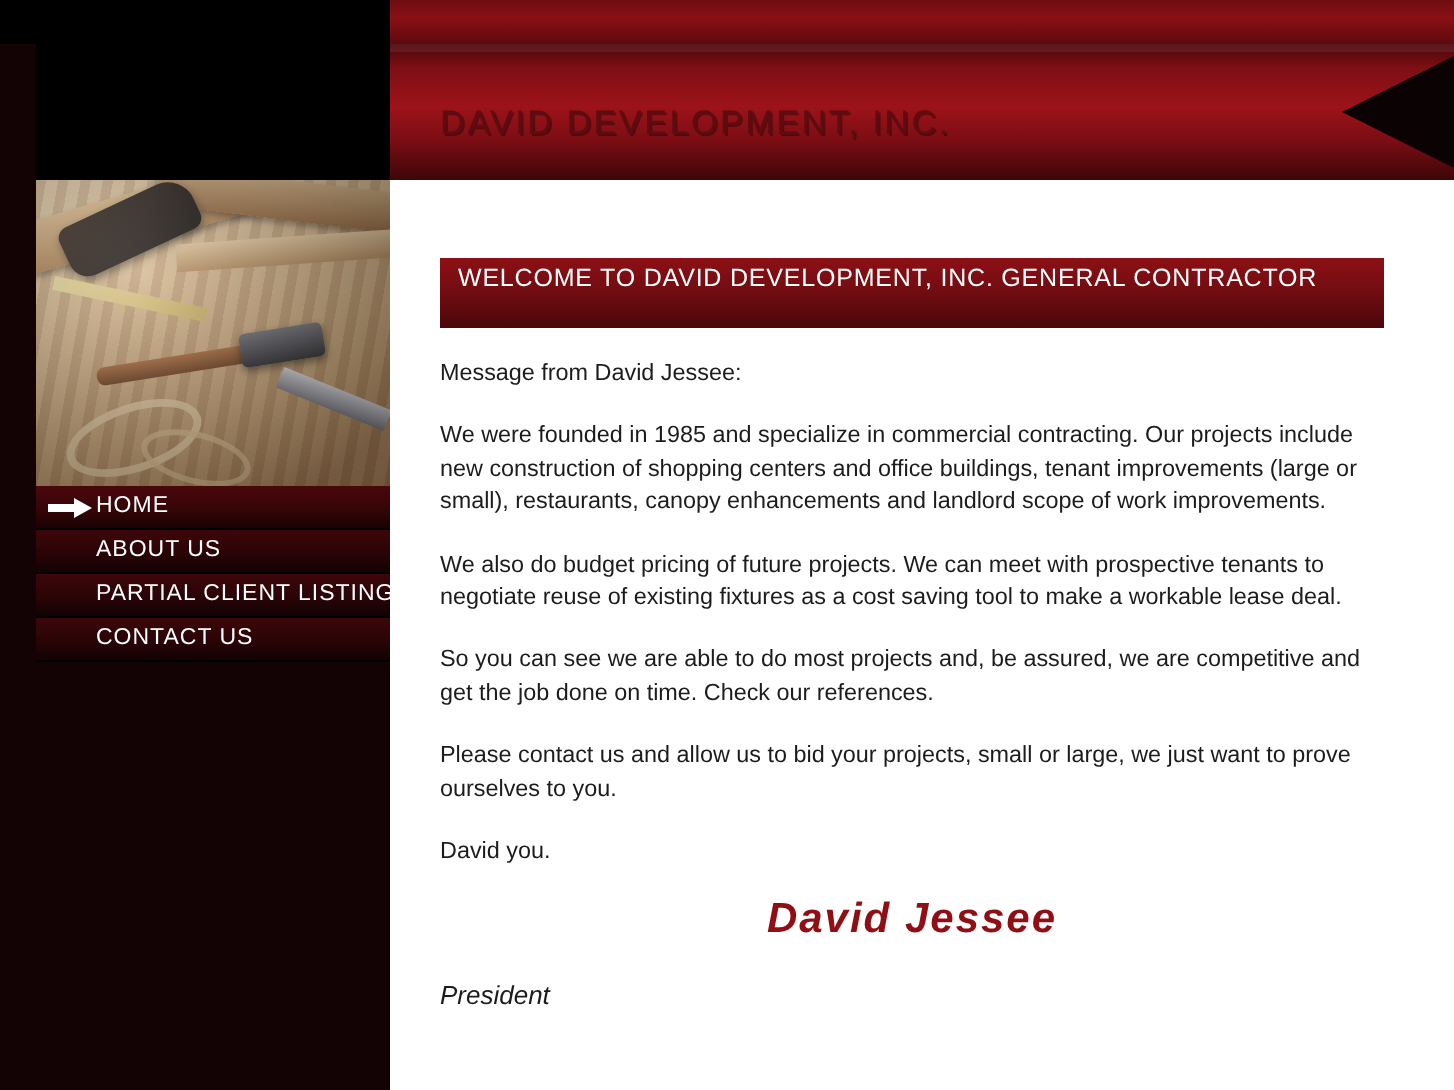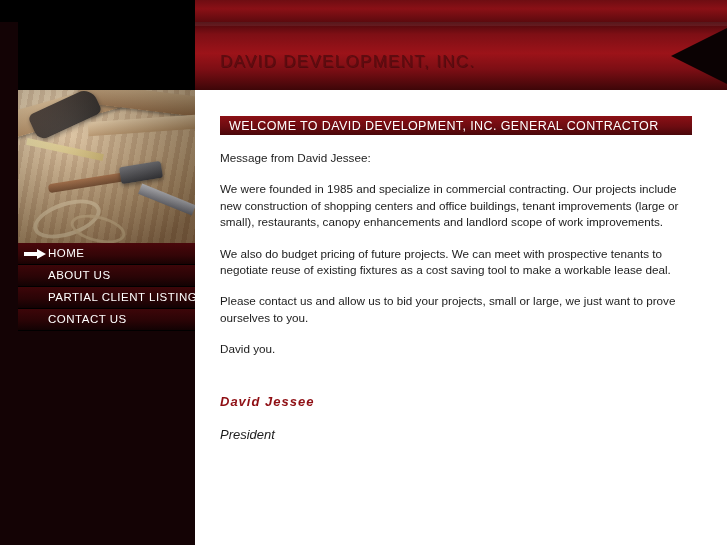--- a/index.html
+++ b/index.html
@@ -231,45 +231,47 @@
     width: 532px; height: 455px;
     background: #ffffff;
   }
   .content .inner {
     position: absolute;
     left: 25px; top: 26px;
     width: 472px;
   }
   .title-bar {
     width: 472px;
-    height: 19px;
+    height: 35px;
     background: linear-gradient(to bottom,#8c1015 0%, #6d0c11 55%, #4a070a 100%);
     color: #ffffff;
     font-size: 12.5px;
     letter-spacing: 0.4px;
     line-height: 21px;
     padding-left: 9px;
     box-sizing: border-box;
     white-space: nowrap;
+    margin-top: 13px;
   }
   .para {
     color: #1c1c1c;
     font-size: 11.7px;
     line-height: 16.4px;
     margin-top: 15px;
     text-align: left;
   }
   .signature {
-    margin-top: 36px;
+    margin-top: 14px;
     color: #8f0f14;
-    font-size: 13px;
+    font-size: 21px;
     font-weight: bold;
     font-style: italic;
     letter-spacing: 1px;
     font-family: "Liberation Sans", sans-serif;
+    text-align: center;
   }
   .closing {
     margin-top: 18px;
     color: #1c1c1c;
     font-size: 13px;
     font-style: italic;
   }
 </style>
 </head>
 <body>
@@ -337,20 +339,21 @@
   </div>
 
   <div class="content">
     <div class="inner">
 
       <div class="title-bar">WELCOME TO DAVID DEVELOPMENT, INC. GENERAL CONTRACTOR</div>
 
       <div class="para">Message from David Jessee:</div>
       <div class="para">We were founded in 1985 and specialize in commercial contracting.  Our projects include new construction of shopping centers and office buildings, tenant improvements (large or small), restaurants, canopy enhancements and landlord scope of work improvements.</div>
       <div class="para">We also do budget pricing of future projects.  We can meet with prospective tenants to negotiate reuse of existing fixtures as a cost saving tool to make a workable lease deal.</div>
+      <div class="para">So you can see we are able to do most projects and, be assured, we are competitive and get the job done on time.  Check our references.</div>
       <div class="para">Please contact us and allow us to bid your projects, small or large, we just want to prove ourselves to you.</div>
       <div class="para">David you.</div>
 
       <div class="signature">David Jessee</div>
       <div class="closing">President</div>
 
     </div>
   </div>
 
 </div>

